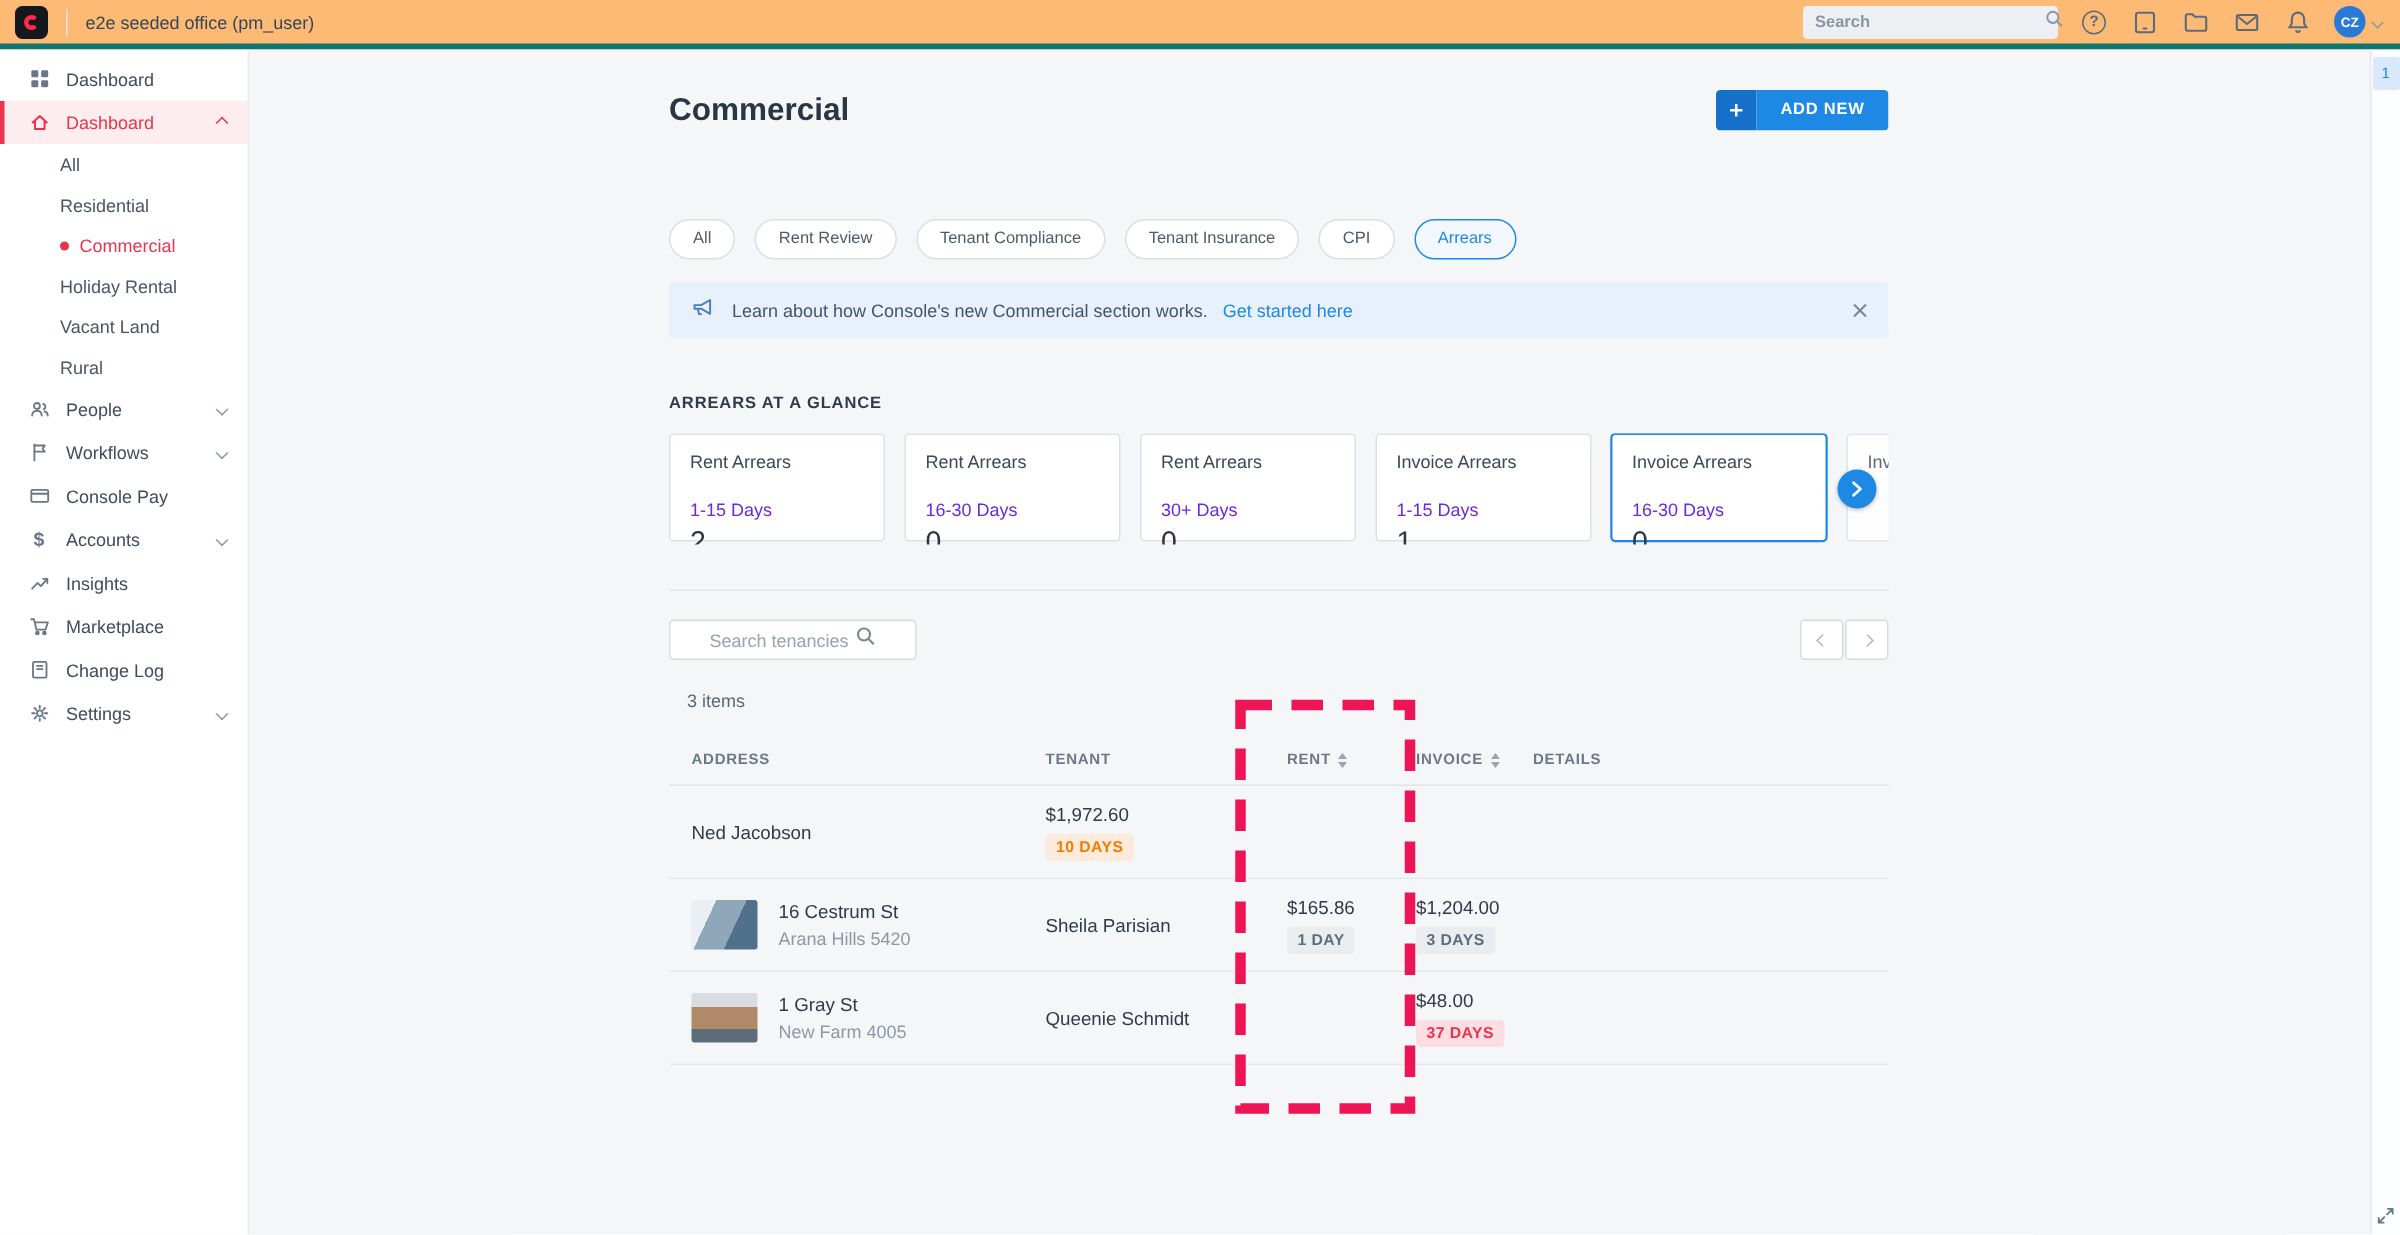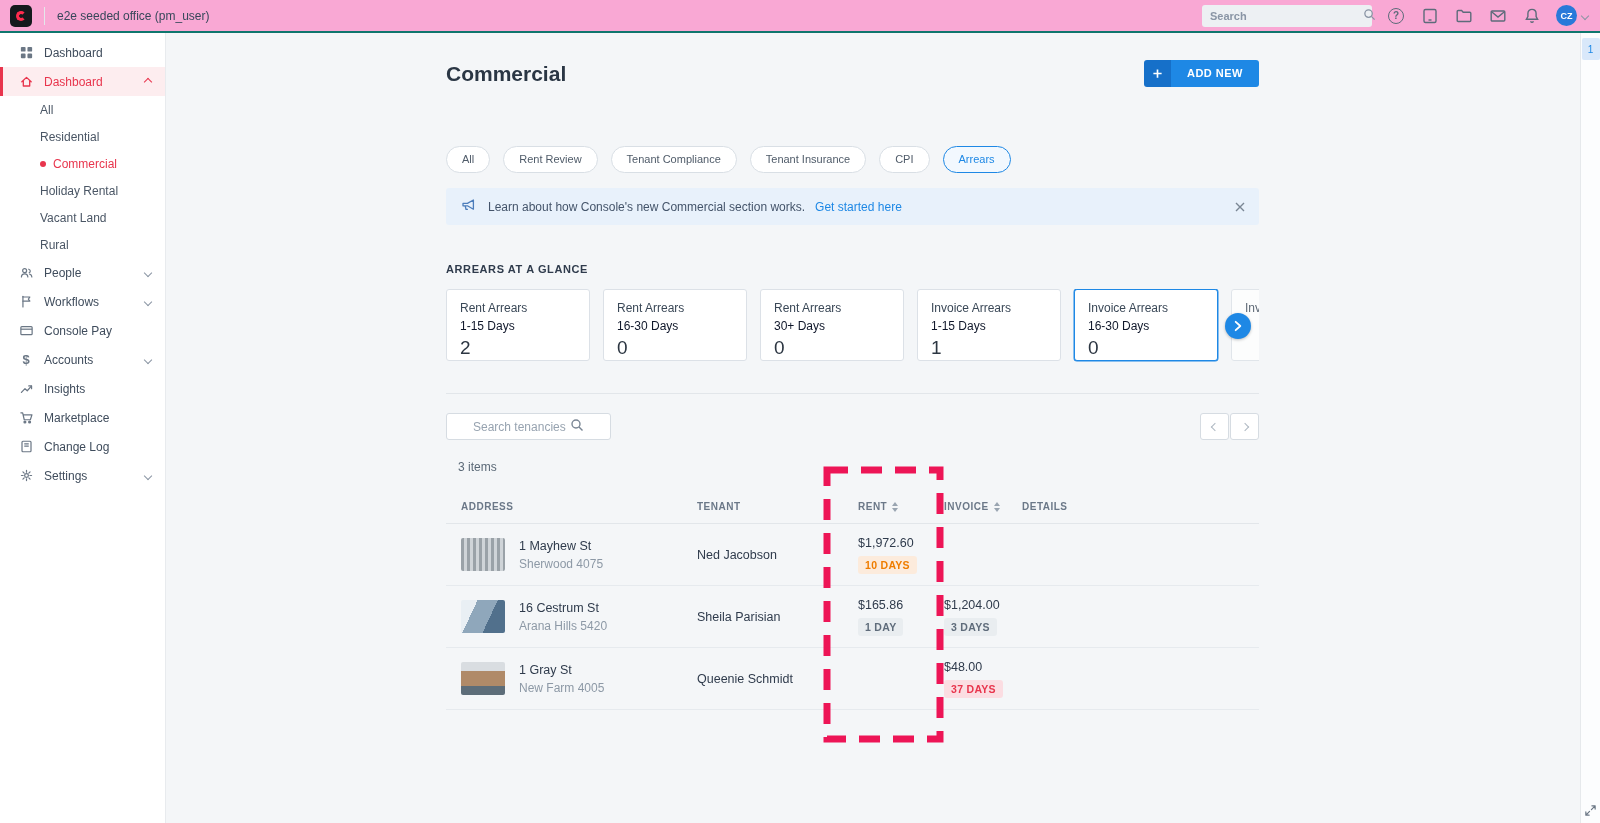--- a/index.html
+++ b/index.html
@@ -1,21 +1,21 @@
 <!DOCTYPE html>
 <html><head>
 <meta charset="utf-8">
 <style>
   * { margin:0; padding:0; box-sizing:border-box; }
   html,body { width:1600px; height:823px; overflow:hidden; background:#fff;
     font-family:"Liberation Sans", sans-serif; }
   .app { width:1600px; height:823px; display:flex; flex-direction:column; position:relative; }
 
   
-  .topbar { height:33px; background:#f9a8d4; border-bottom:2px solid #0f766e;
+  .topbar { height:33px; background:#fdba74; border-bottom:4px solid #0f766e;
     display:flex; align-items:center; padding:0 12px 0 10px; flex:0 0 33px; }
   .logo { width:22px; height:22px; background:#15191d; border-radius:5px;
     display:flex; align-items:center; justify-content:center; }
   .logo-ring { width:10px; height:10px; border:3px solid #ff2b4e; border-right-color:transparent;
     border-radius:50%; display:block; }
   .tb-divider { width:1px; height:18px; background:#e4e7ea; margin:0 12px; }
   .workspace { font-size:12px; color:#37475a; }
   .tb-right { margin-left:auto; display:flex; align-items:center; gap:14px; }
   .tb-search { width:170px; height:22px; background:#edf0f3; border-radius:3px;
     display:flex; align-items:center; padding:0 8px; }
@@ -75,21 +75,21 @@
   .banner a { color:#1e88e5; text-decoration:none; cursor:pointer; }
   .banner .close { margin-left:auto; cursor:pointer; display:flex; }
 
   .glance-heading { margin-top:38px; font-size:11px; font-weight:bold; color:#2f3b4c; letter-spacing:.6px; }
   .glance-row { margin-top:14px; display:flex; gap:13px; overflow:hidden; position:relative; height:74px; }
   .gcard { flex:0 0 144px; height:72px; background:#fff; border:1px solid #dce1e7; border-radius:3px;
     padding:11px 13px; cursor:pointer; }
   .gcard.selected { border-color:#1e88e5; box-shadow:0 0 0 .5px #1e88e5; }
   .gcard.partial { opacity:.8; }
   .gcard-title { font-size:12px; color:#3a4857; white-space:nowrap; }
-  .gcard-sub { font-size:12px; color:#0f172a; margin-top:4px; white-space:nowrap; }
+  .gcard-sub { font-size:12px; color:#6d28d9; margin-top:18px; white-space:nowrap; }
   .gcard-value { font-size:19px; color:#2c3642; margin-top:4px; }
   .next-btn { position:absolute; right:8px; top:50%; transform:translateY(-50%);
     width:26px; height:26px; border-radius:50%; background:#1e88e5; display:flex;
     align-items:center; justify-content:center; cursor:pointer; box-shadow:0 1px 3px rgba(0,0,0,.25); }
 
   .divider { margin-top:30px; border-top:1px solid #e2e6ea; }
 
   .toolbar { margin-top:19px; display:flex; align-items:center; justify-content:space-between; }
   .t-search { width:165px; height:27px; border:1px solid #d6dce2; border-radius:3px; background:#fff;
     display:flex; align-items:center; padding:0 26px; }
@@ -440,27 +440,20 @@
                   <i class="u"></i>
                   <i class="d"></i>
                 </span>
               </span>
             <span class="th">
                 <span>DETAILS</span>
               </span>
           </div>
 
           <div class="trow">
-            <div class="addr-cell">
-              <div class="thumb thumb-1"></div>
-              <div>
-                <div class="addr-1">1 Mayhew St</div>
-                <div class="addr-2">Sherwood 4075</div>
-              </div>
-            </div>
             <div class="tenant">Ned Jacobson</div>
             <div>
               <div class="amount">$1,972.60</div>
               <span class="badge orange">10 DAYS</span>
             </div>
             <div>
               
               
             </div>
             <div></div>

